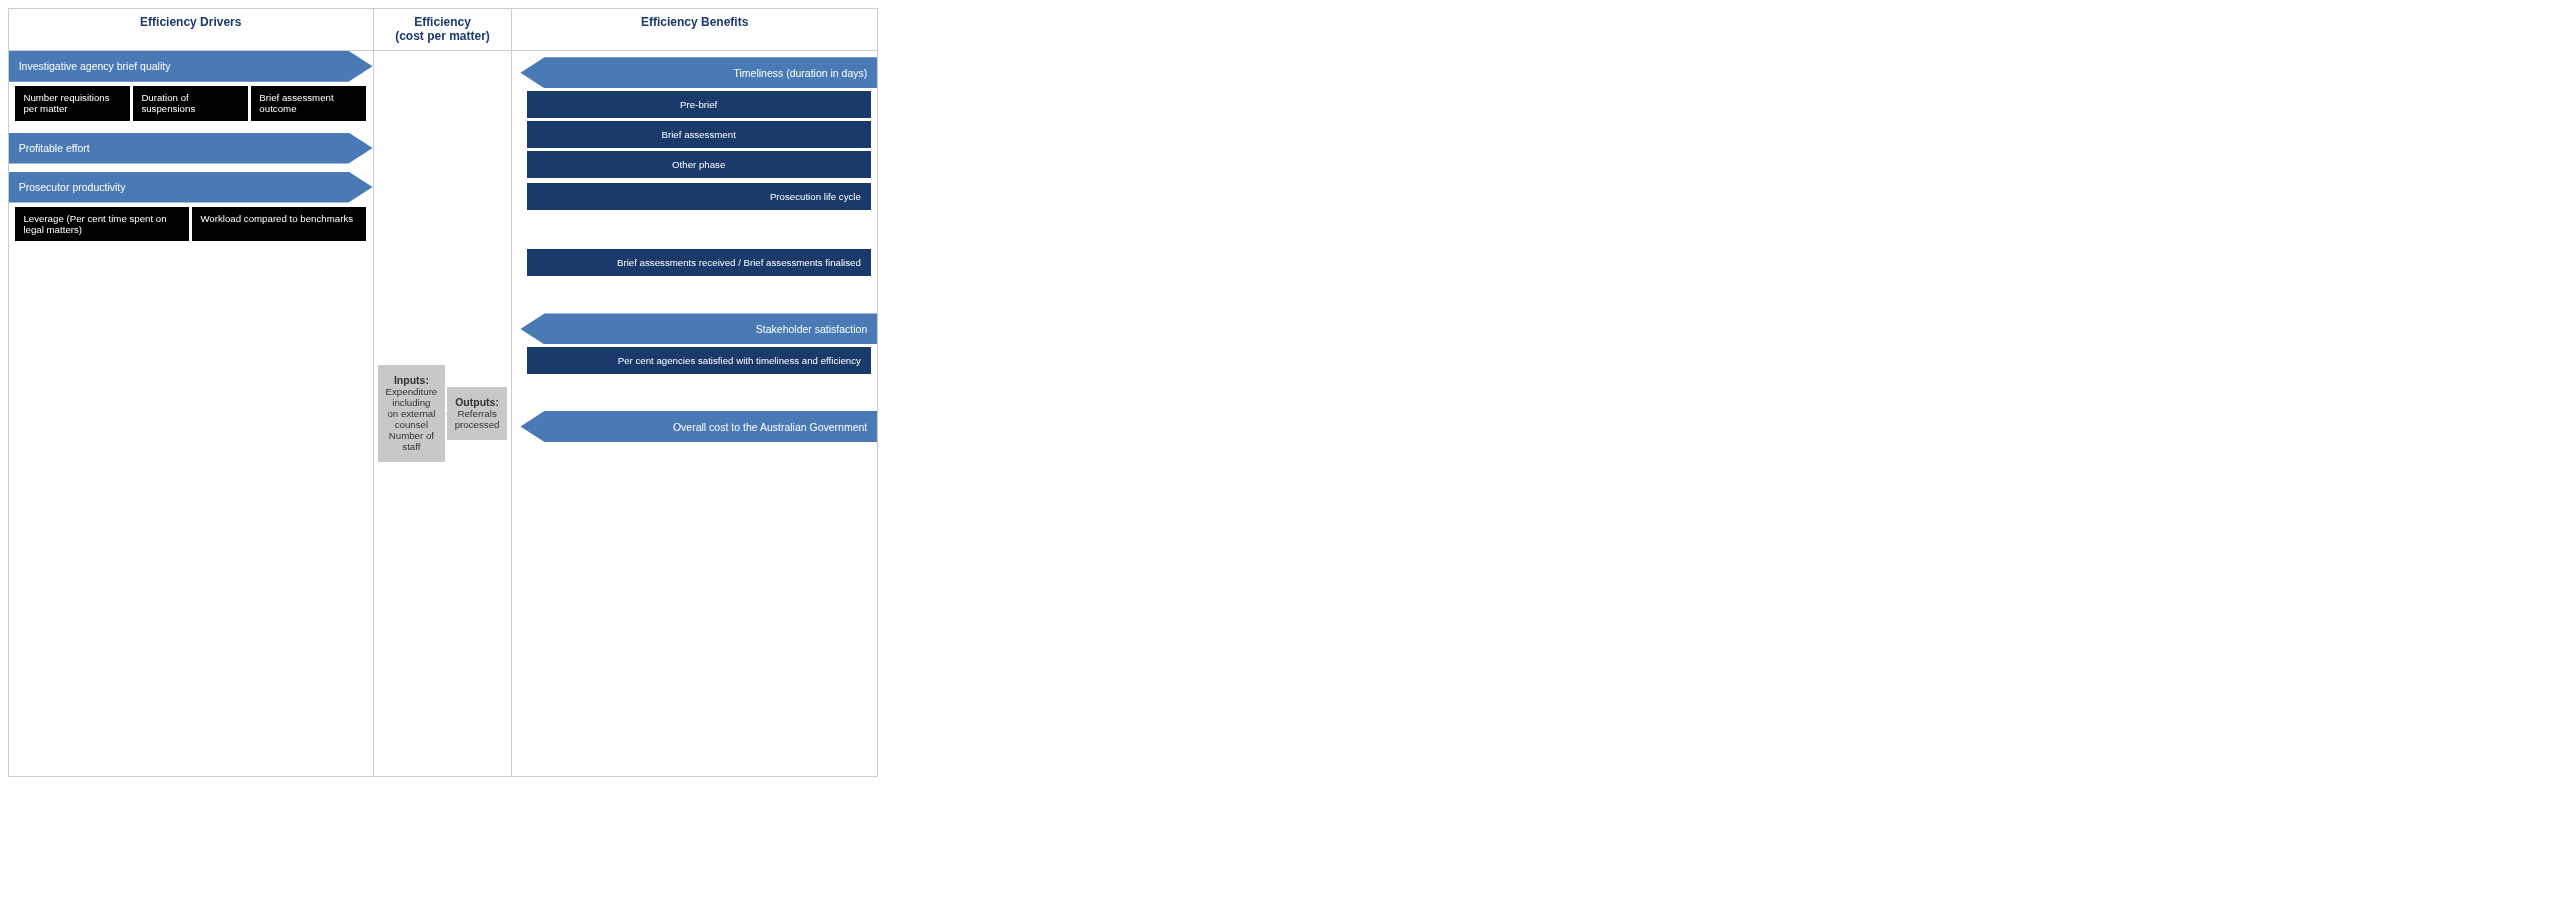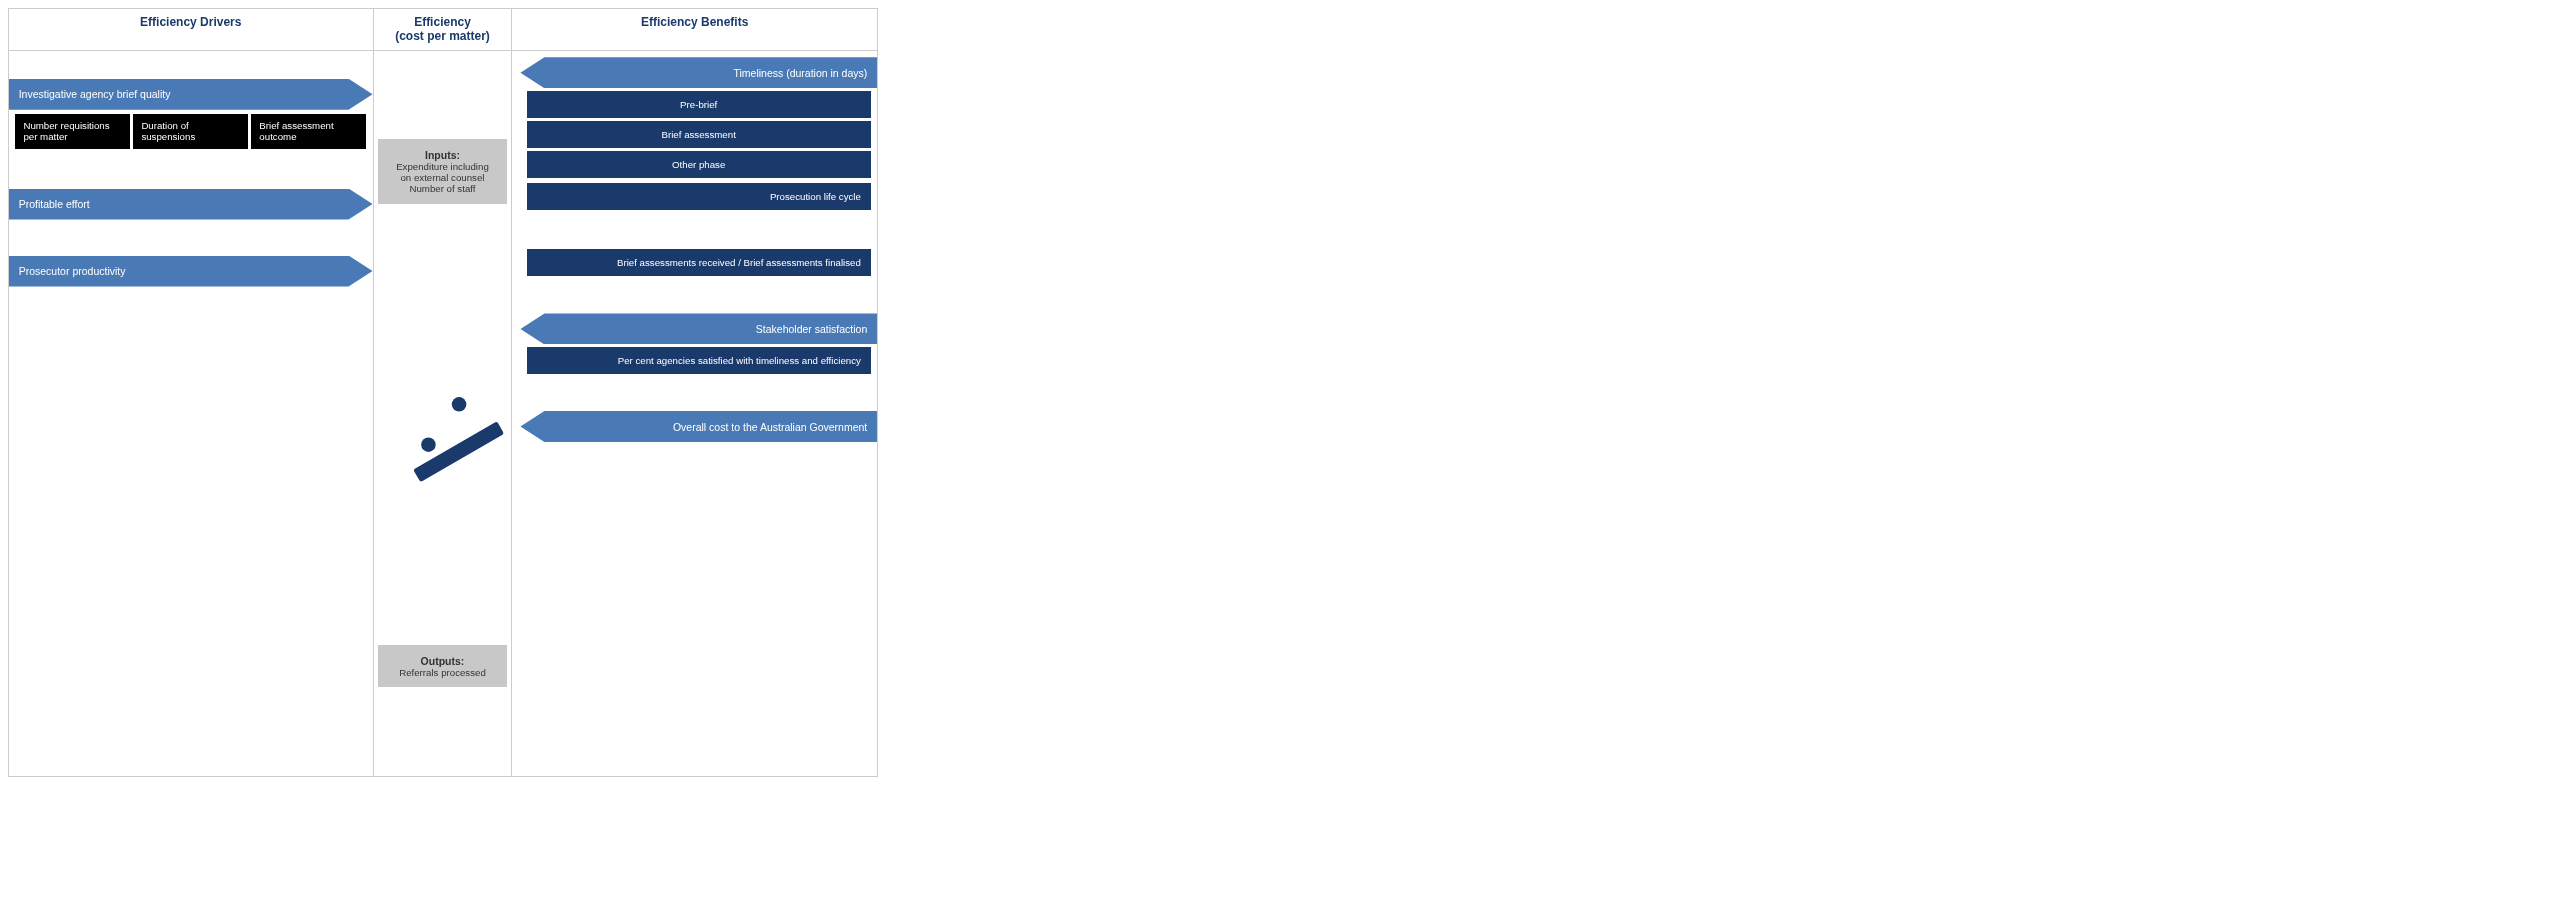--- a/index.html
+++ b/index.html
@@ -44,21 +44,21 @@
       border-right: 0.8px solid #ccc;
       padding: 0;
       display: flex;
       flex-direction: column;
     }
     
     .center-panel {
       width: 16%;
       border-right: 0.8px solid #ccc;
       display: flex;
-      flex-direction: column;
+      flex-direction: row;
       align-items: center;
       justify-content: space-around;
       padding: 8px 4px;
       position: relative;
     }
     
     .right-panel {
       width: 42%;
       display: flex;
       flex-direction: column;
@@ -142,21 +142,20 @@
       align-items: center;
       padding-left: 9.7px;
       color: white;
       font-size: 10.5px;
       background: #4a7ab5;
       margin: 0;
     }
     
     .banner-with-arrow.arrow-right {
       clip-path: polygon(0 0, calc(100% - 24px) 0, 100% 50%, calc(100% - 24px) 100%, 0 100%);
-      margin-top: 28px;
     }
 
     
     .right-banner-with-arrow {
       position: relative;
       height: 31px;
       display: flex;
       align-items: center;
       justify-content: flex-end;
       padding-right: 9.7px;
@@ -233,20 +232,28 @@
         <div class="banner-with-arrow arrow-right">
           <span>Profitable effort</span>
         </div>
       </div>
 
       <div class="section-spacer"></div>
 
       <div class="left-section-wrapper">
         <div class="banner-with-arrow arrow-right">
           <span>Prosecutor productivity</span>
+        </div>
+        <div class="blue-boxes">
+          <div class="blue-box">
+            <span>Leverage (Per cent time spent on legal matters)</span>
+          </div>
+          <div class="blue-box">
+            <span>Workload compared to benchmarks</span>
+          </div>
         </div>
       </div>
 
     </div>
 
     <div class="center-panel">
 
       <div class="io-box">
         <strong>Inputs:</strong><br>
         <span>Expenditure including<br>on external counsel<br>Number of staff</span>

